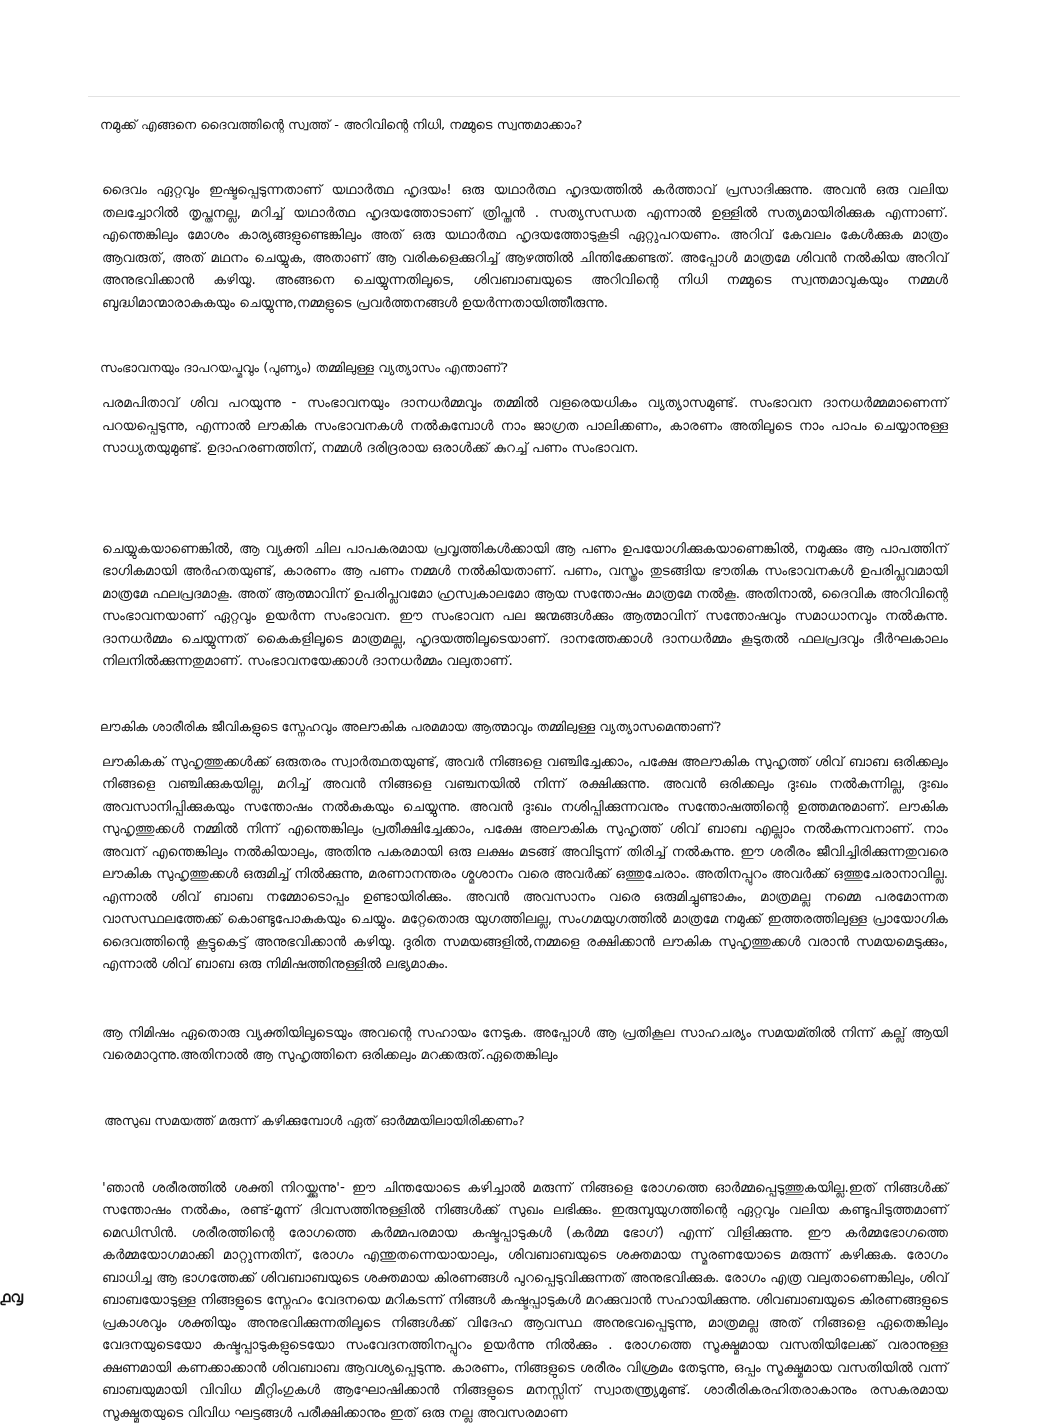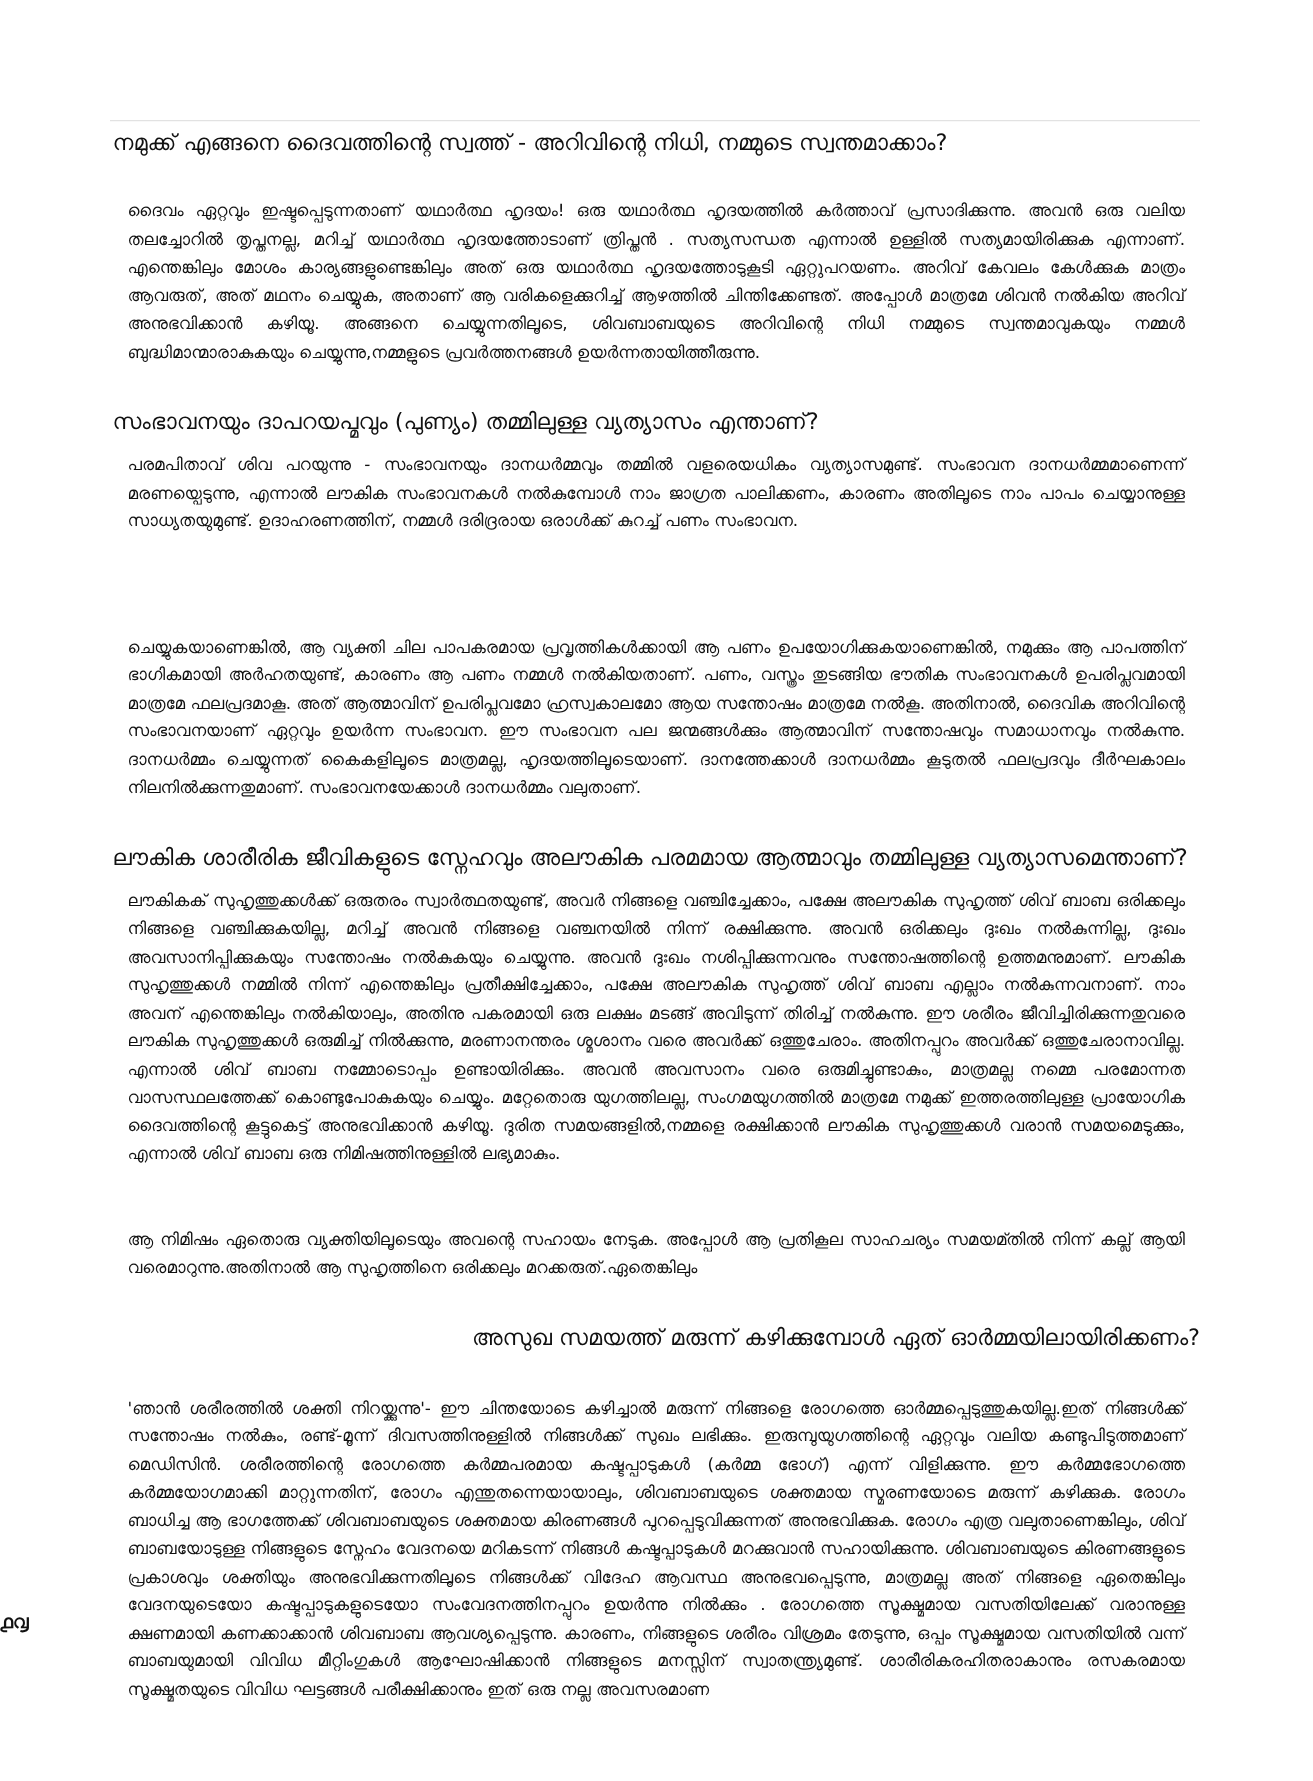--- a/index.html
+++ b/index.html
@@ -23,34 +23,34 @@
       height: 1px;
       background: #e2e2e2;
     }
     .page {
       position: absolute;
       left: 90px;
       top: 104px;
       width: 870px;
     }
     .heading {
-      font-size: 18px;
+      font-size: 13px;
       line-height: 22px;
-      margin: 0;
+      margin: 10px;
     }
     .para {
       font-size: 13.5px;
       line-height: 22.5px;
       text-align: justify;
       margin: 12px;
     }
     .gap-sm { height: 20px; }
     .gap-md { height: 22px; }
     .gap-lg { height: 54px; }
-    .indent { padding-left: 4px; text-align: right; }
+    .indent { padding-left: 4px; }
     .small-dash {
       position: absolute;
       left: 525px;
       top: 1305px;
       width: 10px;
       height: 1px;
       background: #d8d8d8;
     }
     .page-number {
       position: absolute;
@@ -68,21 +68,21 @@
 <div class="top-rule"></div>
 
 <div class="page">
 
   <p class="heading">നമുക്ക് എങ്ങനെ ദൈവത്തിന്റെ സ്വത്ത് - അറിവിന്റെ നിധി, നമ്മുടെ സ്വന്തമാക്കാം?</p>
   <div class="gap-sm"></div>
   <p class="para">ദൈവം ഏറ്റവും ഇഷ്ടപ്പെടുന്നതാണ് യഥാർത്ഥ ഹൃദയം! ഒരു യഥാർത്ഥ ഹൃദയത്തിൽ കർത്താവ് പ്രസാദിക്കുന്നു. അവൻ ഒരു വലിയ തലച്ചോറിൽ തൃപ്തനല്ല, മറിച്ച് യഥാർത്ഥ ഹൃദയത്തോടാണ് ത്രിപ്തൻ . സത്യസന്ധത എന്നാൽ ഉള്ളിൽ സത്യമായിരിക്കുക എന്നാണ്. എന്തെങ്കിലും മോശം കാര്യങ്ങളുണ്ടെങ്കിലും അത് ഒരു യഥാർത്ഥ ഹൃദയത്തോടുകൂടി ഏറ്റുപറയണം. അറിവ് കേവലം കേൾക്കുക മാത്രം ആവരുത്, അത് മഥനം ചെയ്യുക, അതാണ് ആ വരികളെക്കുറിച്ച് ആഴത്തിൽ ചിന്തിക്കേണ്ടത്. അപ്പോൾ മാത്രമേ ശിവൻ നൽകിയ അറിവ് അനുഭവിക്കാൻ കഴിയൂ. അങ്ങനെ ചെയ്യുന്നതിലൂടെ, ശിവബാബയുടെ അറിവിന്റെ നിധി നമ്മുടെ സ്വന്തമാവുകയും നമ്മൾ ബുദ്ധിമാന്മാരാകുകയും ചെയ്യുന്നു,നമ്മളുടെ പ്രവർത്തനങ്ങൾ ഉയർന്നതായിത്തീരുന്നു.</p>
 
   <div class="gap-md"></div>
   <p class="heading">സംഭാവനയും ദാപറയപ്മവും (പുണ്യം) തമ്മിലുള്ള വ്യത്യാസം എന്താണ്?</p>
-  <p class="para">പരമപിതാവ് ശിവ പറയുന്നു - സംഭാവനയും ദാനധർമ്മവും തമ്മിൽ വളരെയധികം വ്യത്യാസമുണ്ട്. സംഭാവന ദാനധർമ്മമാണെന്ന് മരണയ്പെടുന്നു, എന്നാൽ ലൗകിക സംഭാവനകൾ നൽകുമ്പോൾ നാം ജാഗ്രത പാലിക്കണം, കാരണം അതിലൂടെ നാം പാപം ചെയ്യാനുള്ള സാധ്യതയുമുണ്ട്. ഉദാഹരണത്തിന്, നമ്മൾ ദരിദ്രരായ ഒരാൾക്ക് കുറച്ച് പണം സംഭാവന.</p>
+  <p class="para">പരമപിതാവ് ശിവ പറയുന്നു - സംഭാവനയും ദാനധർമ്മവും തമ്മിൽ വളരെയധികം വ്യത്യാസമുണ്ട്. സംഭാവന ദാനധർമ്മമാണെന്ന് പറയപ്പെടുന്നു, എന്നാൽ ലൗകിക സംഭാവനകൾ നൽകുമ്പോൾ നാം ജാഗ്രത പാലിക്കണം, കാരണം അതിലൂടെ നാം പാപം ചെയ്യാനുള്ള സാധ്യതയുമുണ്ട്. ഉദാഹരണത്തിന്, നമ്മൾ ദരിദ്രരായ ഒരാൾക്ക് കുറച്ച് പണം സംഭാവന.</p>
 
   <div class="gap-lg"></div>
   <p class="para">ചെയ്യുകയാണെങ്കിൽ, ആ വ്യക്തി ചില പാപകരമായ പ്രവൃത്തികൾക്കായി ആ പണം ഉപയോഗിക്കുകയാണെങ്കിൽ, നമുക്കും ആ പാപത്തിന് ഭാഗികമായി അർഹതയുണ്ട്, കാരണം ആ പണം നമ്മൾ നൽകിയതാണ്. പണം, വസ്ത്രം തുടങ്ങിയ ഭൗതിക സംഭാവനകൾ ഉപരിപ്ലവമായി മാത്രമേ ഫലപ്രദമാകൂ. അത് ആത്മാവിന് ഉപരിപ്ലവമോ ഹ്രസ്വകാലമോ ആയ സന്തോഷം മാത്രമേ നൽകൂ. അതിനാൽ, ദൈവിക അറിവിന്റെ സംഭാവനയാണ് ഏറ്റവും ഉയർന്ന സംഭാവന. ഈ സംഭാവന പല ജന്മങ്ങൾക്കും ആത്മാവിന് സന്തോഷവും സമാധാനവും നൽകുന്നു. ദാനധർമ്മം ചെയ്യുന്നത് കൈകളിലൂടെ മാത്രമല്ല, ഹൃദയത്തിലൂടെയാണ്. ദാനത്തേക്കാൾ ദാനധർമ്മം കൂടുതൽ ഫലപ്രദവും ദീർഘകാലം നിലനിൽക്കുന്നതുമാണ്. സംഭാവനയേക്കാൾ ദാനധർമ്മം വലുതാണ്.</p>
 
   <div class="gap-md"></div>
   <p class="heading">ലൗകിക ശാരീരിക ജീവികളുടെ സ്നേഹവും അലൗകിക പരമമായ ആത്മാവും തമ്മിലുള്ള വ്യത്യാസമെന്താണ്?</p>
   <p class="para">ലൗകികക് സുഹൃത്തുക്കൾക്ക് ഒരുതരം സ്വാർത്ഥതയുണ്ട്, അവർ നിങ്ങളെ വഞ്ചിച്ചേക്കാം, പക്ഷേ അലൗകിക സുഹൃത്ത് ശിവ് ബാബ ഒരിക്കലും നിങ്ങളെ വഞ്ചിക്കുകയില്ല, മറിച്ച് അവൻ നിങ്ങളെ വഞ്ചനയിൽ നിന്ന് രക്ഷിക്കുന്നു. അവൻ ഒരിക്കലും ദുഃഖം നൽകുന്നില്ല, ദുഃഖം അവസാനിപ്പിക്കുകയും സന്തോഷം നൽകുകയും ചെയ്യുന്നു. അവൻ ദുഃഖം നശിപ്പിക്കുന്നവനും സന്തോഷത്തിന്റെ ഉത്തമനുമാണ്. ലൗകിക സുഹൃത്തുക്കൾ നമ്മിൽ നിന്ന് എന്തെങ്കിലും പ്രതീക്ഷിച്ചേക്കാം, പക്ഷേ അലൗകിക സുഹൃത്ത് ശിവ് ബാബ എല്ലാം നൽകുന്നവനാണ്. നാം അവന് എന്തെങ്കിലും നൽകിയാലും, അതിനു പകരമായി ഒരു ലക്ഷം മടങ്ങ് അവിടുന്ന് തിരിച്ച് നൽകുന്നു. ഈ ശരീരം ജീവിച്ചിരിക്കുന്നതുവരെ ലൗകിക സുഹൃത്തുക്കൾ ഒരുമിച്ച് നിൽക്കുന്നു, മരണാനന്തരം ശ്മശാനം വരെ അവർക്ക് ഒത്തുചേരാം. അതിനപ്പുറം അവർക്ക് ഒത്തുചേരാനാവില്ല. എന്നാൽ ശിവ് ബാബ നമ്മോടൊപ്പം ഉണ്ടായിരിക്കും. അവൻ അവസാനം വരെ ഒരുമിച്ചുണ്ടാകും, മാത്രമല്ല നമ്മെ പരമോന്നത വാസസ്ഥലത്തേക്ക് കൊണ്ടുപോകുകയും ചെയ്യും. മറ്റേതൊരു യുഗത്തിലല്ല, സംഗമയുഗത്തിൽ മാത്രമേ നമുക്ക് ഇത്തരത്തിലുള്ള പ്രായോഗിക ദൈവത്തിന്റെ കൂട്ടുകെട്ട് അനുഭവിക്കാൻ കഴിയൂ. ദുരിത സമയങ്ങളിൽ,നമ്മളെ രക്ഷിക്കാൻ ലൗകിക സുഹൃത്തുക്കൾ വരാൻ സമയമെടുക്കും, എന്നാൽ ശിവ് ബാബ ഒരു നിമിഷത്തിനുള്ളിൽ ലഭ്യമാകും.</p>
 
   <div class="gap-md"></div>
   <p class="para">ആ നിമിഷം ഏതൊരു വ്യക്തിയിലൂടെയും അവന്റെ സഹായം നേടുക. അപ്പോൾ ആ പ്രതികൂല സാഹചര്യം സമയമ്തിൽ നിന്ന് കല്ല് ആയി വരെമാറുന്നു.അതിനാൽ ആ സുഹൃത്തിനെ ഒരിക്കലും മറക്കരുത്.ഏതെങ്കിലും</p>

